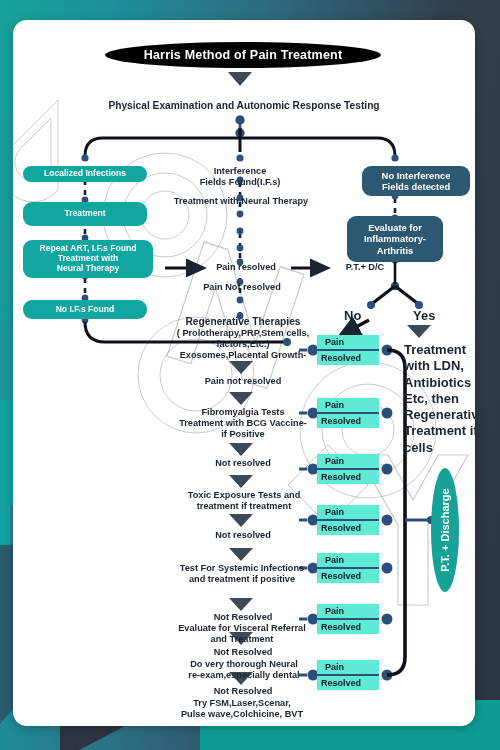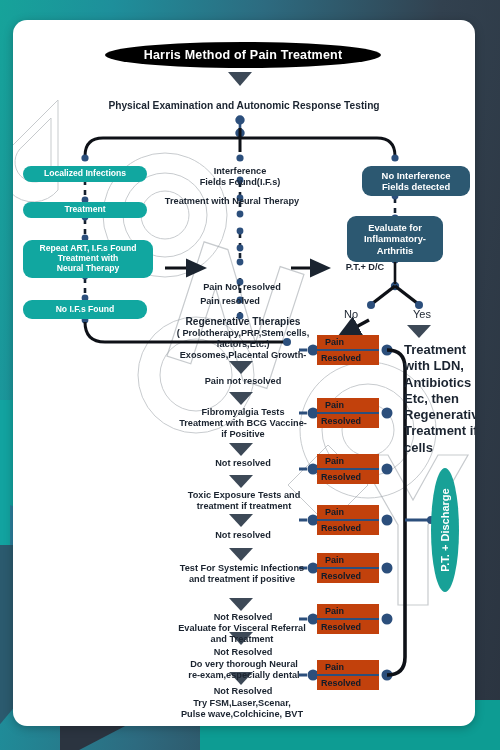--- a/index.html
+++ b/index.html
@@ -54,41 +54,41 @@
     padding:2px 4px;
   }
   .pill-navy{
     background:#2c5871;border-radius:9px;color:#ffffff;
     font-weight:bold;font-size:9.4px;line-height:1.2;
     display:flex;align-items:center;justify-content:center;text-align:center;
     padding:2px 4px;
   }
   
   .pr-box{
-    width:62px;height:30px;background:#c2410c;
+    width:62px;height:30px;background:#5eead4;
     color:#0f1b2a;font-weight:bold;font-size:9px;
     display:flex;flex-direction:column;justify-content:center;
     box-sizing:border-box;
   }
   .pr-top{padding:0 0 0 8px;line-height:14px;border-bottom:2.4px solid #2c4f7c;}
   .pr-bot{padding:0 0 0 4px;line-height:14px;}
 
   .vert-oval{
     left:418px;top:448px;width:28px;height:124px;
     background:#18a197;border-radius:50%/50%;
   }
   .vert-oval span{
     position:absolute;left:50%;top:50%;
     transform:translate(-50%,-50%) rotate(-90deg);
     white-space:nowrap;color:#fff;font-weight:bold;font-size:11px;
   }
   .right-text{
     color:#1b2430;font-weight:bold;font-size:13px;line-height:1.25;text-align:left;
   }
-  .lbl{color:#1b2430;font-weight:normal;font-size:11px;}
+  .lbl{color:#1b2430;font-weight:bold;font-size:13px;}
 </style>
 </head>
 <body>
 
 <div id="page">
 
   <div class="deco deco-a"></div>
   <div class="deco deco-b"></div>
   <div class="deco deco-c"></div>
   <div class="deco deco-d"></div>
@@ -278,35 +278,35 @@
 
     <div class="node pill-navy" style="left:313px;top:146px;width:108px;height:30px;margin-left:36px;">
       <div>
         <div>No Interference</div>
         <div>Fields detected</div>
       </div>
     </div>
 
     <div class="node pill-teal" style="left:10px;top:146px;width:124px;height:16px;">Localized Infections</div>
 
-    <div class="node pill-teal" style="left:10px;top:182px;width:124px;height:16px;">Treatment</div>
+    <div class="node pill-teal" style="left:10px;top:182px;width:124px;height:24px;">Treatment</div>
 
     <div class="node pill-teal" style="left:10px;top:220px;width:130px;height:38px;">
       <div>
         <div>Repeat ART, I.F.s Found</div>
         <div>Treatment with</div>
         <div>Neural Therapy</div>
       </div>
     </div>
 
     <div class="node pill-teal" style="left:10px;top:280px;width:124px;height:19px;">No I.F.s Found</div>
 
-    <div class="node plain" style="left:133px;top:176px;width:172px;">Treatment with Neural Therapy</div>
-
-    <div class="node plain" style="left:170px;top:242px;width:94px;margin-top:34px;">Pain resolved</div>
+    <div class="node plain" style="left:142px;top:176px;width:172px;">Treatment with Neural Therapy</div>
+
+    <div class="node plain" style="left:186px;top:242px;width:94px;">Pain resolved</div>
 
     <div class="node plain" style="left:310px;top:242px;width:84px;">P.T.+ D/C</div>
 
     <div class="node plain" style="left:170px;top:262px;width:118px;">Pain Not resolved</div>
 
     <div class="node plain" style="left:144px;top:296px;width:172px;">
       <div class="plain big">Regenerative Therapies</div>
       <div>( Prolotherapy,PRP,Stem cells,</div>
       <div>factors,Etc.)</div>
       <div>Exosomes,Placental Growth-</div>

